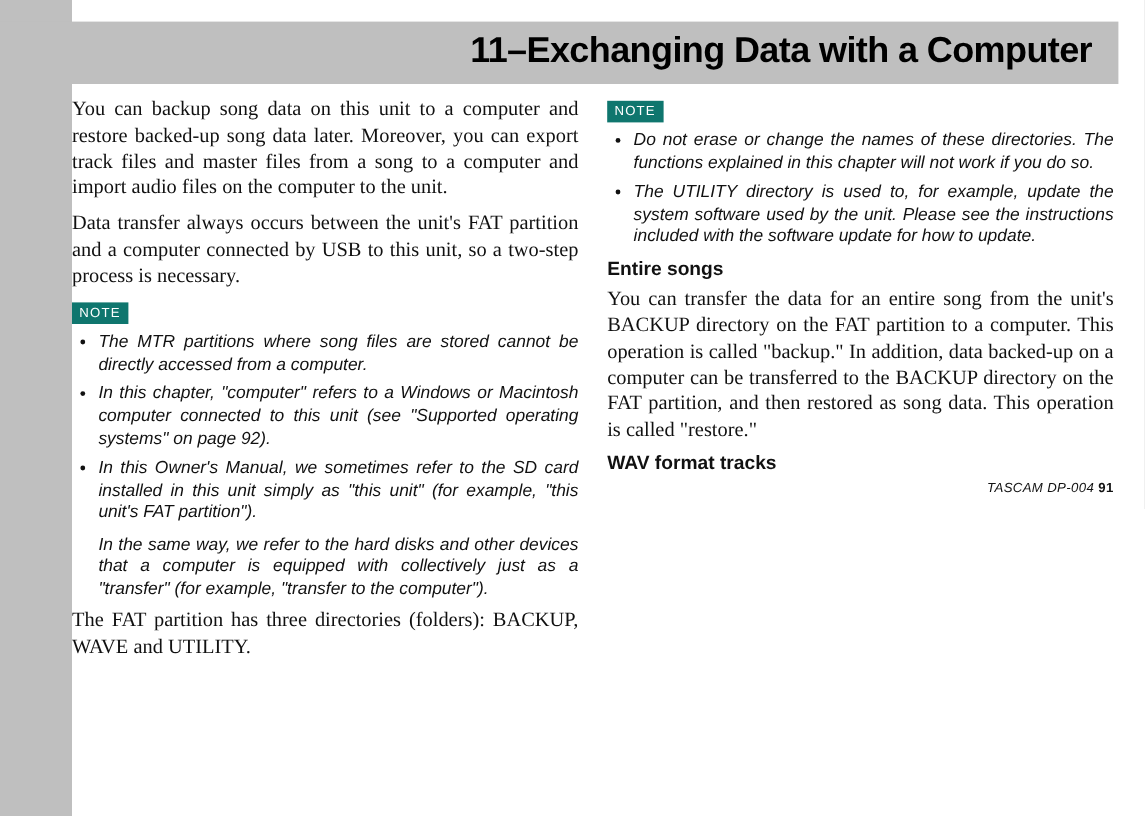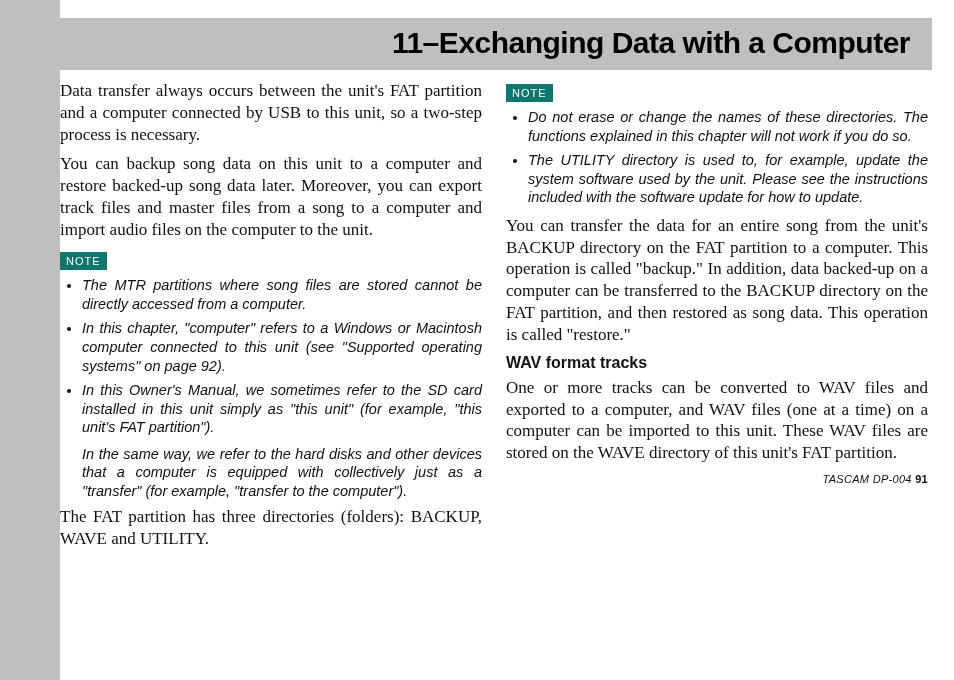--- a/index.html
+++ b/index.html
@@ -110,46 +110,46 @@
 <div class="page">
   <div class="inner">
 
     <div class="title-band">
       <div class="chapter-title">11–Exchanging Data with a Computer</div>
     </div>
 
     <div class="cols">
 
       <div class="col">
+        <p class="para">You can backup song data on this unit to a computer and restore backed-up song data later. Moreover, you can export track files and master files from a song to a computer and import audio files on the computer to the unit.</p>
         <p class="para">Data transfer always occurs between the unit's FAT partition and a computer connected by USB to this unit, so a two-step process is necessary.</p>
-        <p class="para">You can backup song data on this unit to a computer and restore backed-up song data later. Moreover, you can export track files and master files from a song to a computer and import audio files on the computer to the unit.</p>
 
         <div class="note-badge">NOTE</div>
         <ul class="note-list">
           <li>The MTR partitions where song files are stored cannot be directly accessed from a computer.</li>
           <li>In this chapter, "computer" refers to a Windows or Macintosh computer connected to this unit (see "Supported operating systems" on page 92).</li>
           <li>In this Owner's Manual, we sometimes refer to the SD card installed in this unit simply as "this unit" (for example, "this unit's FAT partition").</li>
         </ul>
         <p class="note-sub">In the same way, we refer to the hard disks and other devices that a computer is equipped with collectively just as a "transfer" (for example, "transfer to the computer").</p>
 
         <p class="para">The FAT partition has three directories (folders): BACKUP, WAVE and UTILITY.</p>
       </div>
 
       <div class="col">
         <div class="note-badge">NOTE</div>
         <ul class="note-list">
           <li>Do not erase or change the names of these directories. The functions explained in this chapter will not work if you do so.</li>
           <li>The UTILITY directory is used to, for example, update the system software used by the unit. Please see the instructions included with the software update for how to update.</li>
         </ul>
 
 
+        <div class="sub-head">Entire songs</div>
         <p class="para">You can transfer the data for an entire song from the unit's BACKUP directory on the FAT partition to a computer. This operation is called "backup." In addition, data backed-up on a computer can be transferred to the BACKUP directory on the FAT partition, and then restored as song data. This operation is called "restore."</p>
 
         <div class="sub-head">WAV format tracks</div>
-        <p class="para">One or more tracks can be converted to WAV files and exported to a computer, and WAV files (one at a time) on a computer can be imported to this unit. These WAV files are stored on the WAVE directory of this unit's FAT partition.</p>
 
         <div class="footer">
           <span>TASCAM  DP-004</span>
           <span class="pg">91</span>
         </div>
       </div>
 
     </div>
   </div>
 </div>

